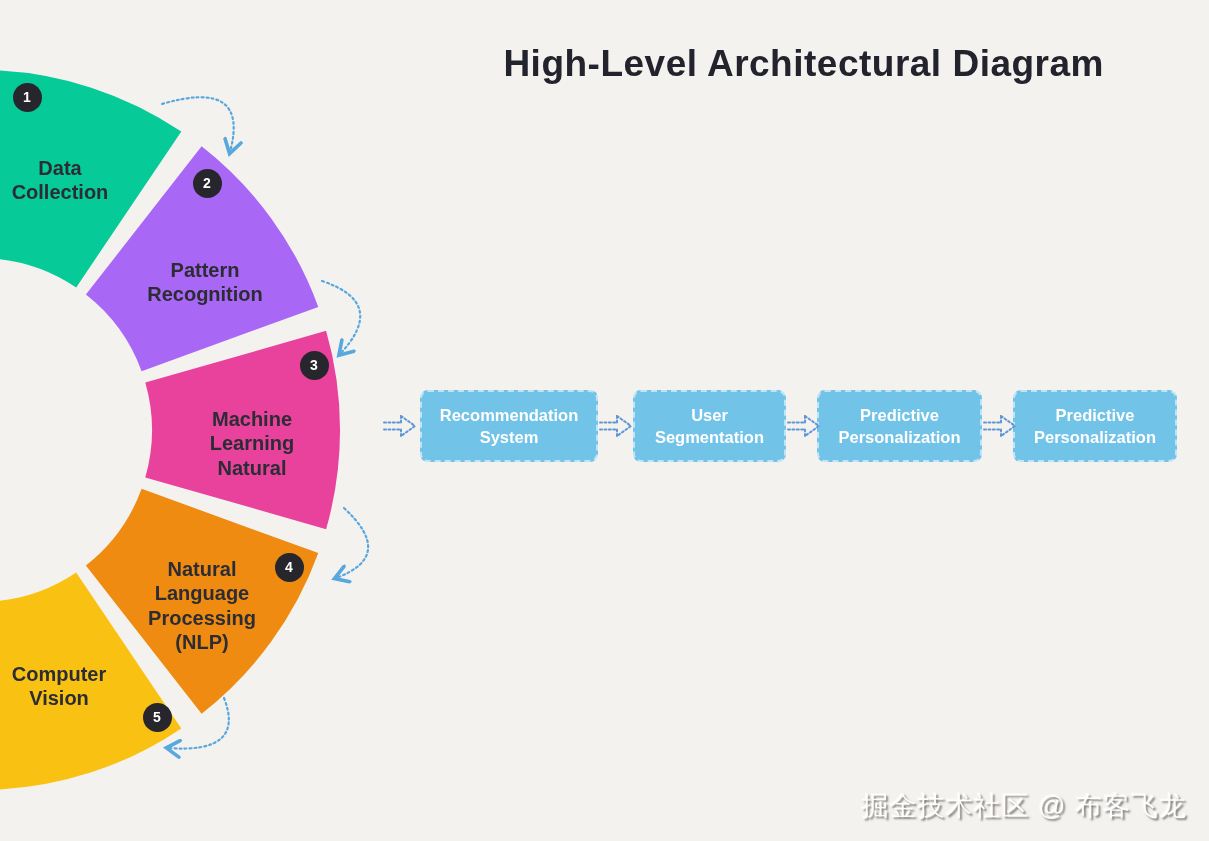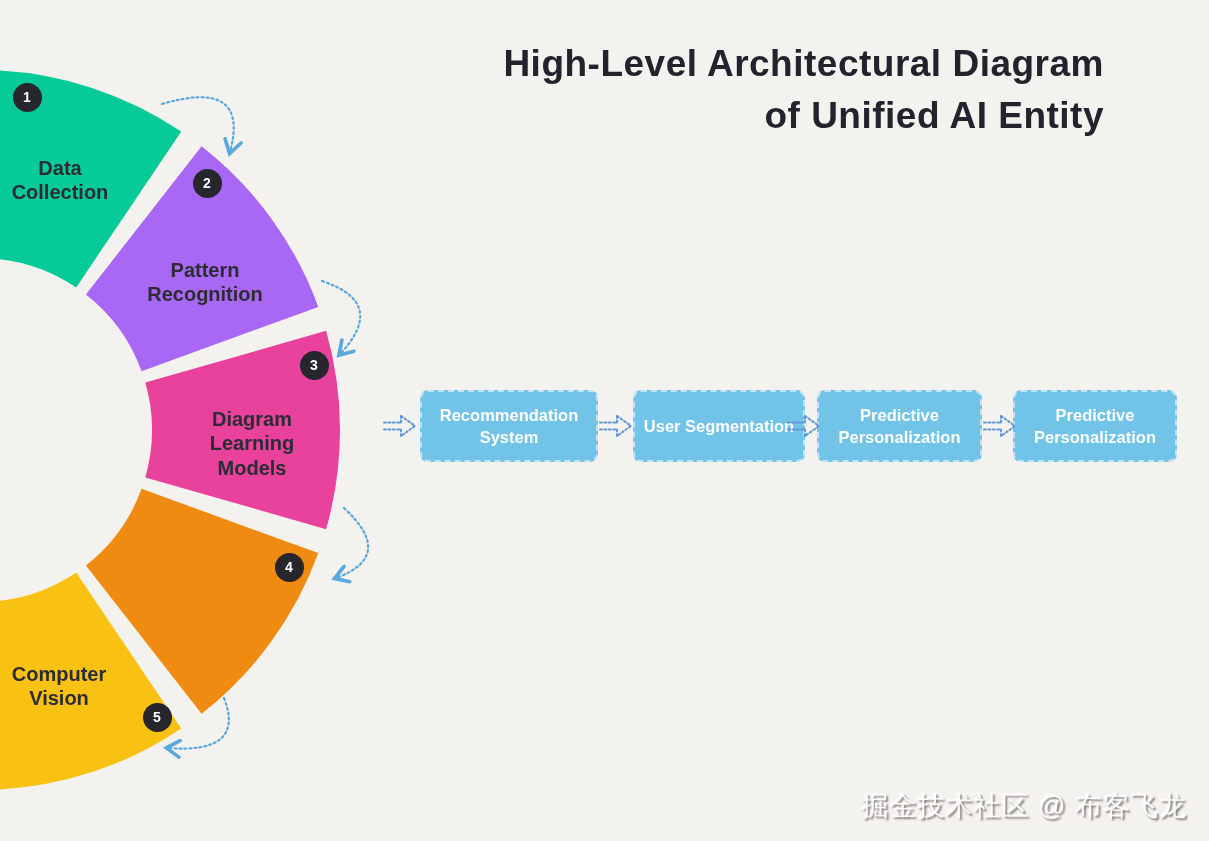--- a/index.html
+++ b/index.html
@@ -80,30 +80,30 @@
     </div>
   <div class="badge" style="left:274.5px;top:552.5px;">
       <span>4</span>
     </div>
   <div class="badge" style="left:142.5px;top:702.5px;">
       <span>5</span>
     </div>
 
   <div class="seg-label" style="left:-5px;top:156px;width:130px;">Data Collection</div>
   <div class="seg-label" style="left:135px;top:238px;width:140px;margin-top:20px;">Pattern Recognition</div>
-  <div class="seg-label" style="left:192px;top:407px;width:120px;">Diagram Learning Models</div>
+  <div class="seg-label" style="left:192px;top:407px;width:120px;">Machine Learning Natural</div>
+  <div class="seg-label" style="left:137px;top:557px;width:130px;">Natural Language Processing (NLP)</div>
   <div class="seg-label" style="left:-6px;top:662px;width:130px;">Computer Vision</div>
 
   <div class="title">
     <div>High-Level Architectural Diagram</div>
-    <div>of Unified AI Entity</div>
   </div>
 
   <div class="flow-box" style="left:420px;top:390px;width:178px;">Recommendation System</div>
-  <div class="flow-box" style="left:633px;top:390px;width:172px;">User Segmentation</div>
+  <div class="flow-box" style="left:633px;top:390px;width:153px;">User Segmentation</div>
   <div class="flow-box" style="left:817px;top:390px;width:165px;">Predictive Personalization</div>
   <div class="flow-box" style="left:1013px;top:390px;width:164px;">Predictive Personalization</div>
 
   <svg class="flow-arrow" style="left:382px;" viewBox="0 0 36 32">
     <g fill="none" stroke="#5f97d5" stroke-width="2" stroke-dasharray="2 2.4" stroke-linecap="round">
       <path d="M2 12.5 H19"></path>
         <path d="M2 19.5 H19"></path>
         <path d="M19 6 L33 16 L19 26"></path>
         <path d="M19 6 V12.5"></path>
         <path d="M19 19.5 V26"></path>

